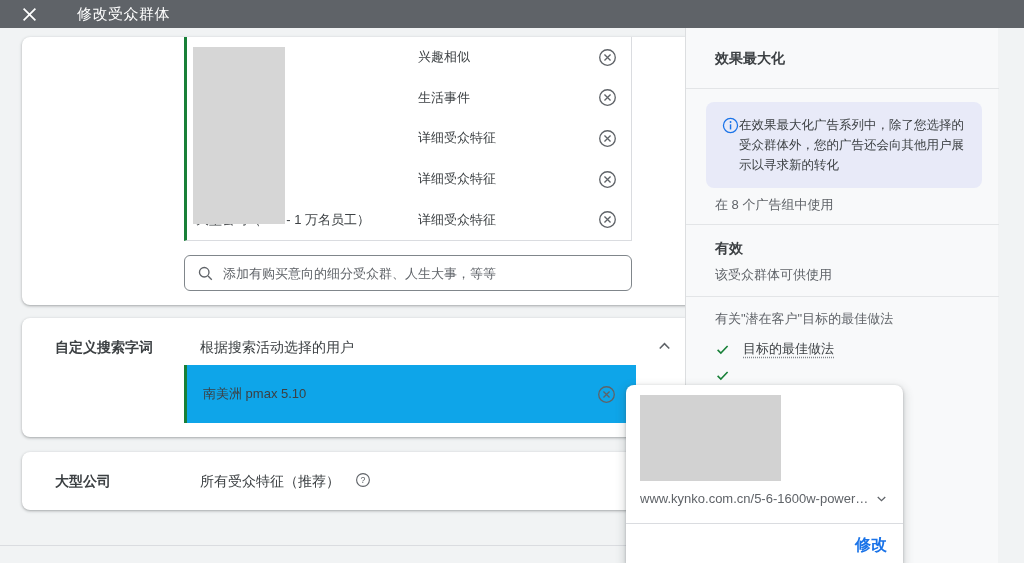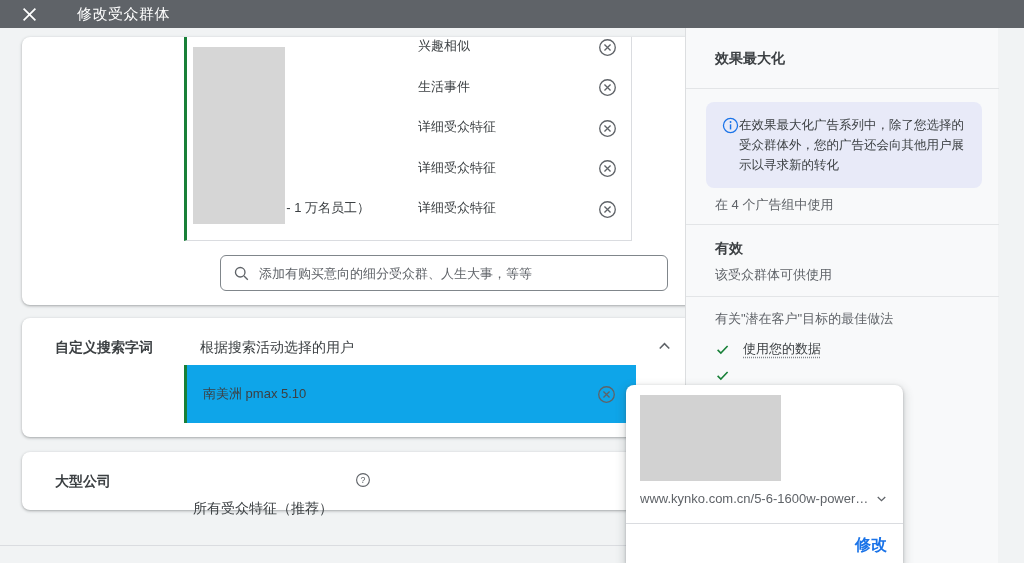--- a/index.html
+++ b/index.html
@@ -16,49 +16,49 @@
   .topbar-title { color:#ffffff; font-size:15px; margin-left:33px; letter-spacing:.5px; }
 
   .card { position:absolute; background:#fff; border-radius:8px;
     box-shadow:0 1px 2px rgba(60,64,67,.28), 0 1px 3px 1px rgba(60,64,67,.12); }
 
   
   .card1 { left:22px; top:37px; width:676px; height:268px; }
   .aud-list { position:absolute; left:162px; top:0; width:448px; height:204px;
     border-left:3px solid #188038; border-right:1px solid #dadce0; border-bottom:1px solid #dadce0;
     display:flex; flex-direction:column; }
-  .arow { flex:1; display:flex; align-items:flex-start; padding-left:9px; }
+  .arow { flex:1; display:flex; align-items:center; padding-left:9px; }
   .aname { width:222px; font-size:13px; color:#3c4043; white-space:nowrap; overflow:hidden; }
   .atype { flex:1; font-size:13px; color:#3c4043; }
   .removeb { background:none; border:none; cursor:pointer; width:20px; height:20px;
     margin-right:14px; display:flex; align-items:center; justify-content:center; padding:0; }
   .blur-box { position:absolute; background:#d6d6d6; z-index:5; }
   .blur1 { left:171px; top:10px; width:92px; height:177px; }
   .search-wrap { position:absolute; left:162px; top:218px; width:448px; height:36px;
     border:1px solid #80868b; border-radius:6px; display:flex; align-items:center;
-    padding:0 12px; gap:9px; background:#fff;margin-left:36px; }
+    padding:0 12px; gap:9px; background:#fff; }
   .search-wrap input { border:none; outline:none; flex:1; font-size:13px;
     font-family:inherit; color:#3c4043; background:transparent; }
   .search-wrap input::placeholder { color:#5f6368; opacity:1; }
 
   
   .card2 { left:22px; top:318px; width:676px; height:119px; }
   .c2-title { position:absolute; left:33px; top:21px; font-size:14px; font-weight:bold; color:#3c4043; }
   .c2-sub { position:absolute; left:178px; top:21px; font-size:14px; color:#3c4043; }
   .collapse-btn { position:absolute; right:22px; top:16px; width:24px; height:24px;
     background:none; border:none; cursor:pointer; display:flex; align-items:center; justify-content:center; }
   .cs-item { position:absolute; left:162px; top:47px; width:452px; height:58px;
     background:#0ea5e9; border-left:3px solid #188038; display:flex; align-items:center; }
   .cs-item-label { font-size:13px; color:#3c4043; padding-left:16px; flex:1; }
   .cs-item .removeb { margin-right:20px; }
 
   
   .card3 { left:22px; top:452px; width:676px; height:58px; }
   .c3-title { position:absolute; left:33px; top:21px; font-size:14px; font-weight:bold; color:#3c4043; }
-  .c3-value { position:absolute; left:171px; top:21px; font-size:14px; color:#3c4043;margin-top:27px; }
+  .c3-value { position:absolute; left:178px; top:21px; font-size:14px; color:#3c4043; }
   .help-btn { position:absolute; left:332px; top:20px; background:none; border:none;
     cursor:pointer; padding:0; width:18px; height:18px; }
 
   .bottom-divider { position:absolute; left:0; top:545px; width:711px; height:1px;
     background:#dadce0; }
 
   
   .sidebar { position:absolute; left:685px; top:28px; width:313px; height:535px;
     background:#f8f9fa; border-left:1px solid #dcdee0; }
   .sb-divider { position:absolute; left:0; width:313px; height:1px; background:#e3e5e7; }
@@ -200,31 +200,31 @@
   <div class="info-box">
     <span style="flex:none; padding-top:2px;">
       <svg width="17" height="17" viewBox="0 0 20 20">
           <circle cx="10" cy="10" r="8.3" fill="none" stroke="#1a73e8" stroke-width="1.5"></circle>
           <rect x="9.2" y="8.6" width="1.7" height="6" fill="#1a73e8"></rect>
           <circle cx="10.05" cy="5.9" r="1.1" fill="#1a73e8"></circle>
         </svg>
     </span>
     <span class="info-text">在效果最大化广告系列中，除了您选择的受众群体外，您的广告还会向其他用户展示以寻求新的转化</span>
   </div>
-  <span class="sb-usage">在 4 个广告组中使用</span>
+  <span class="sb-usage">在 8 个广告组中使用</span>
   <div class="sb-divider" style="top:196px"></div>
   <span class="sb-status-title">有效</span>
   <span class="sb-status-desc">该受众群体可供使用</span>
   <div class="sb-divider" style="top:268px"></div>
   <span class="sb-bp-title">有关"潜在客户"目标的最佳做法</span>
   <div class="check-row" style="top:312px">
     <svg width="15" height="15" viewBox="0 0 20 20">
         <path d="M3.5 10.5l4.3 4.3 9-9.5" fill="none" stroke="#188038" stroke-width="2.1"></path>
       </svg>
-    <span class="check-label">使用您的数据</span>
+    <span class="check-label">目标的最佳做法</span>
   </div>
   <div class="check-row" style="top:340px">
     <svg width="15" height="15" viewBox="0 0 20 20">
         <path d="M3.5 10.5l4.3 4.3 9-9.5" fill="none" stroke="#188038" stroke-width="2.1"></path>
       </svg>
   </div>
 </div>
 
 <div class="popup">
   <div class="blur-box blur2"></div>

